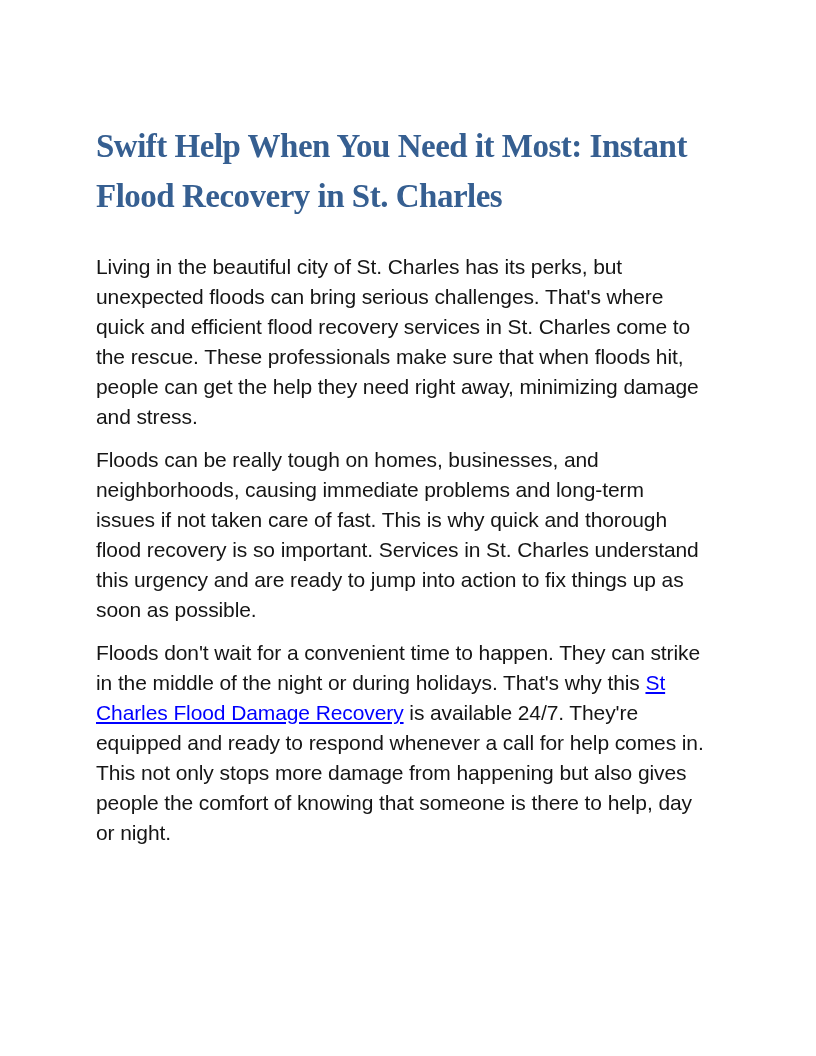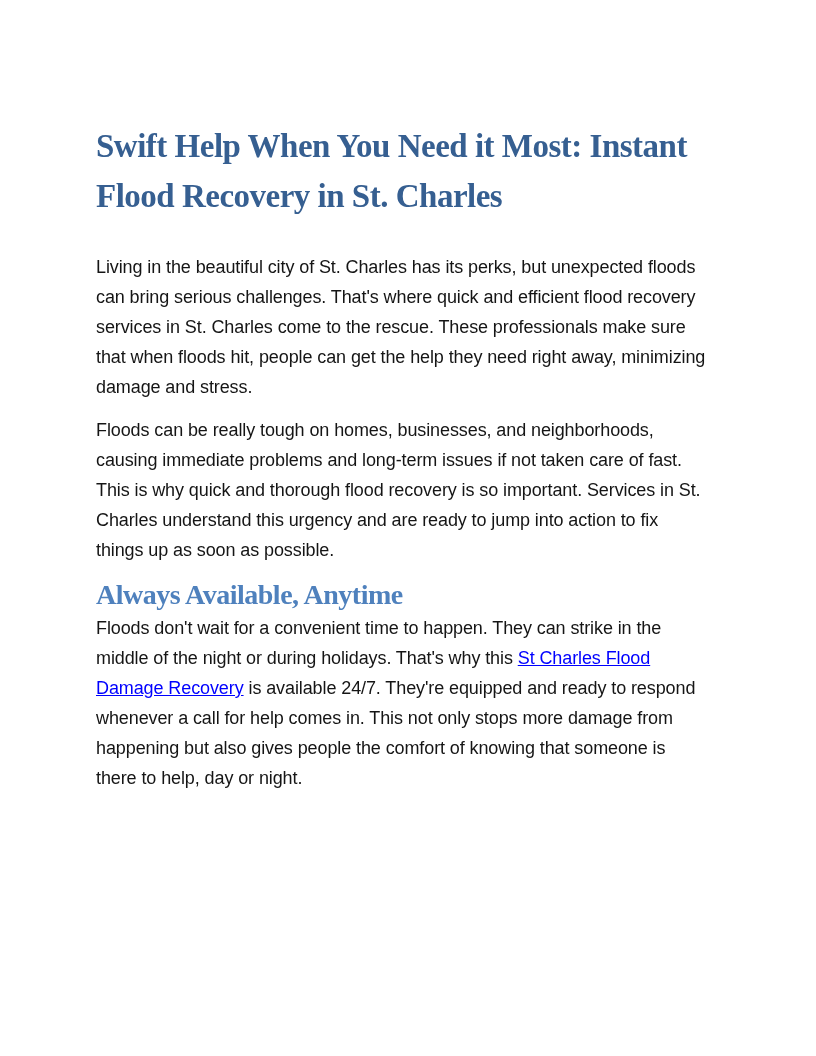--- a/index.html
+++ b/index.html
@@ -20,21 +20,21 @@
     font-family: "Liberation Serif", serif;
     font-weight: bold;
     font-size: 33px;
     line-height: 50px;
     letter-spacing: -0.5px;
     color: var(--title-color, #365F91);
     margin: 0 0 31px 0;
   }
   .body-text {
     font-family: "Liberation Sans", sans-serif;
-    font-size: 18px;
+    font-size: 21px;
     line-height: 30px;
     letter-spacing: -0.1px;
     color: var(--text-color, #151515);
     margin: 0 12px 13px 0;
   }
   .section-heading {
     font-family: "Liberation Serif", serif;
     font-weight: bold;
     font-size: 28px;
     line-height: 34px;
@@ -55,17 +55,16 @@
 
   <h1 class="doc-title">Swift Help When You Need it Most: Instant Flood Recovery in St. Charles</h1>
 
   <p class="body-text">Living in the beautiful city of St. Charles has its perks, but unexpected floods can bring serious challenges. That's where quick and efficient flood recovery services in St. Charles come to the rescue. These professionals make sure that when floods hit, people can get the help they need right away, minimizing damage and stress.</p>
 
   <section>
     <p class="body-text">Floods can be really tough on homes, businesses, and neighborhoods, causing immediate problems and long-term issues if not taken care of fast. This is why quick and thorough flood recovery is so important. Services in St. Charles understand this urgency and are ready to jump into action to fix things up as soon as possible.</p>
   </section>
 
   <section>
-    <h2 class="section-heading">Always Available, Anytime</h2>
     <p class="body-text">Floods don't wait for a convenient time to happen. They can strike in the middle of the night or during holidays. That's why this <a class="doc-link" href="#">St Charles Flood Damage Recovery</a> is available 24/7. They're equipped and ready to respond whenever a call for help comes in. This not only stops more damage from happening but also gives people the comfort of knowing that someone is there to help, day or night.</p>
   </section>
 
 </div>
 
 </body></html>

